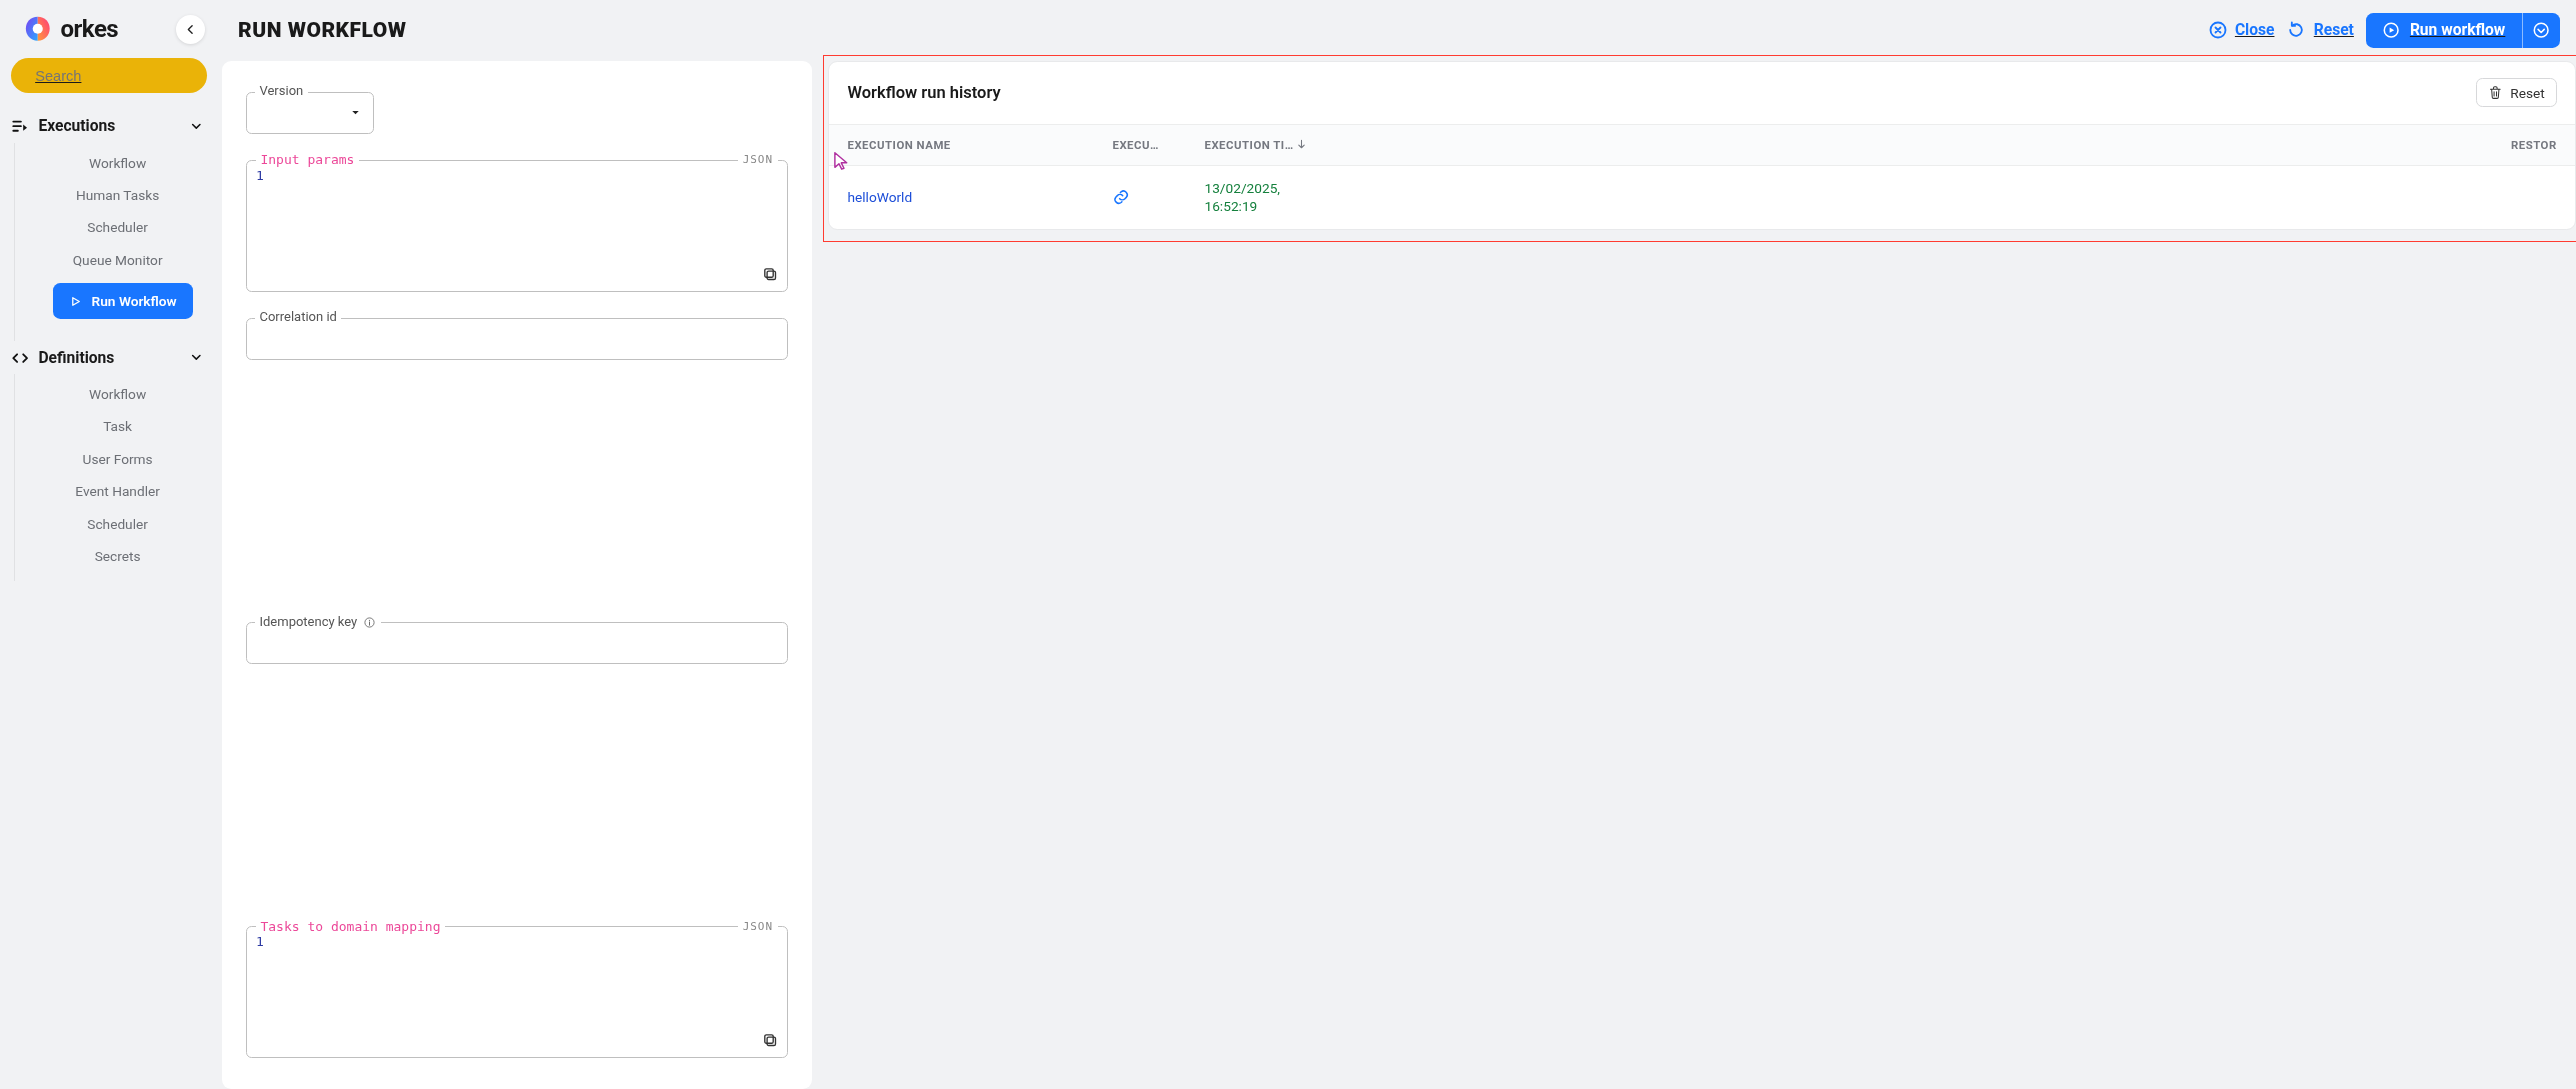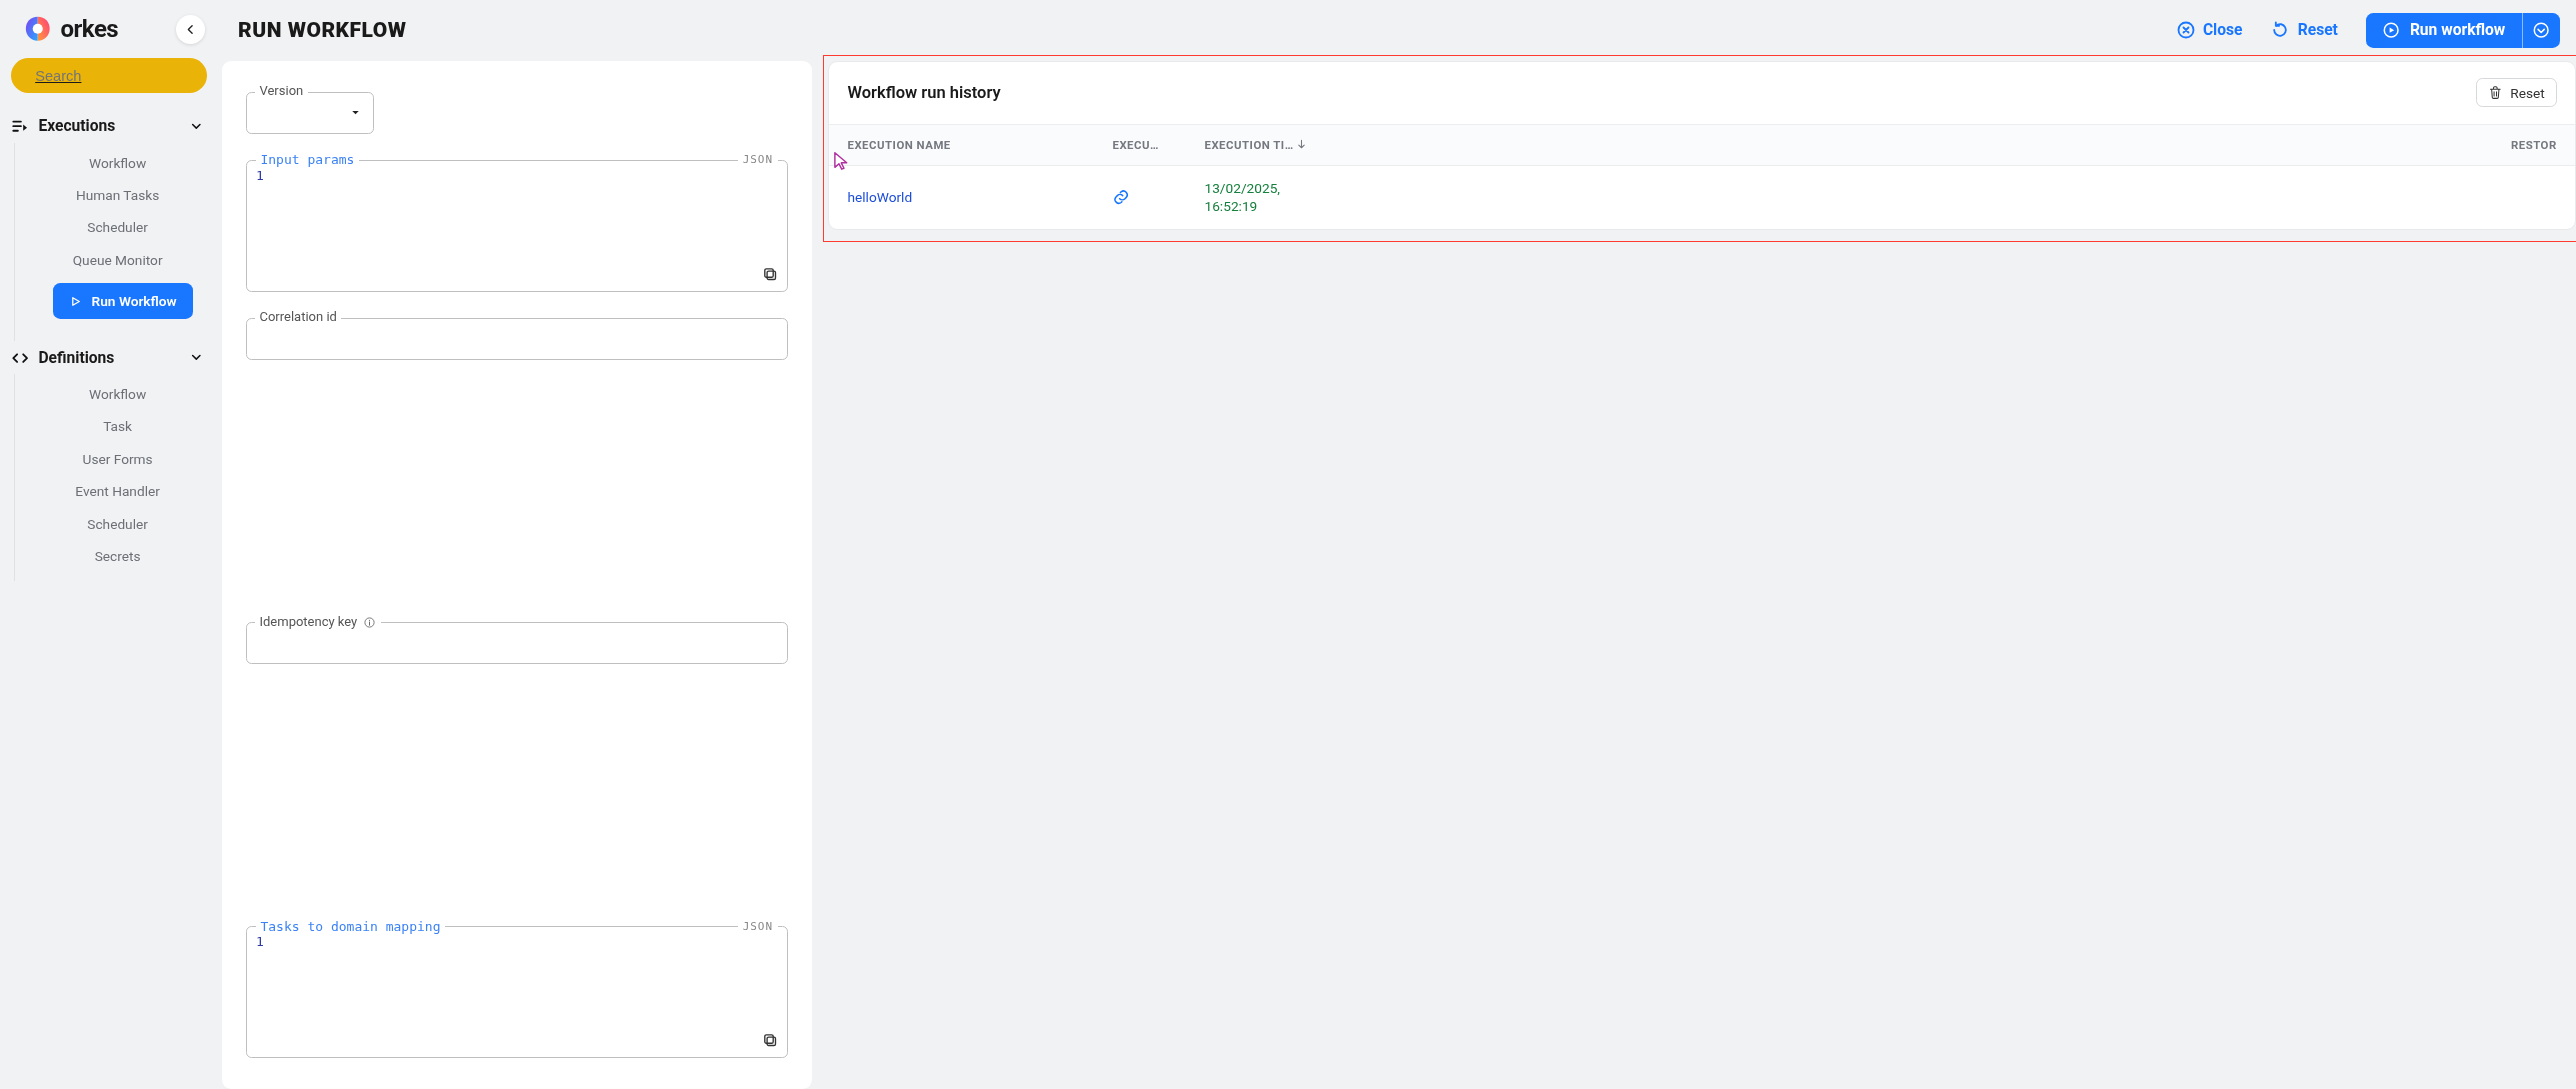--- a/index.html
+++ b/index.html
@@ -100,21 +100,21 @@
   .topbar {
     display: flex; align-items: center;
     padding: 13px 16.5px 13px 20px;
     gap: 13px;
   }
   .page-title {
     font-size: 21px; font-weight: 900; letter-spacing: 0.5px;
     text-transform: uppercase;
   }
   .topbar-actions {
-    margin-left: auto; display: flex; align-items: center; gap: 28px;
+    margin-left: auto; display: flex; align-items: center; gap: 12px; text-decoration: underline;
   }
   .tb-btn {
     display: inline-flex; align-items: center; gap: 7.3px;
     color: #1976ff; font-weight: 700; font-size: 15.6px;
     cursor: pointer;
   }
   .run-primary {
     background: #1976ff; color: #fff;
     border-radius: 7.3px;
     display: inline-flex; align-items: stretch;
@@ -170,21 +170,21 @@
   .json-area {
     position: relative;
     border: 1.4px solid #bfbfbf; border-radius: 5.5px;
     min-height: 123px;
     padding: 7.3px 9.2px;
     font-family: ui-monospace, Menlo, Consolas, monospace;
     font-size: 13px;
   }
   .json-area .lbl {
     position: absolute; top: -8.2px; left: 9.2px; background: #fff;
-    padding: 0 4.6px; font-size: 13px; color: #3b82f6;
+    padding: 0 4.6px; font-size: 13px; color: #ec4899;
   }
   .json-area .badge {
     position: absolute; top: -7.3px; right: 9.2px; background: #fff;
     padding: 0 4.6px; font-size: 11px; color: #888; letter-spacing: 0.9px;
   }
   .json-area .ln {
     color: #2e3ba3;
   }
   .json-area .copy-icon {
     position: absolute; bottom: 7.3px; right: 7.3px;

